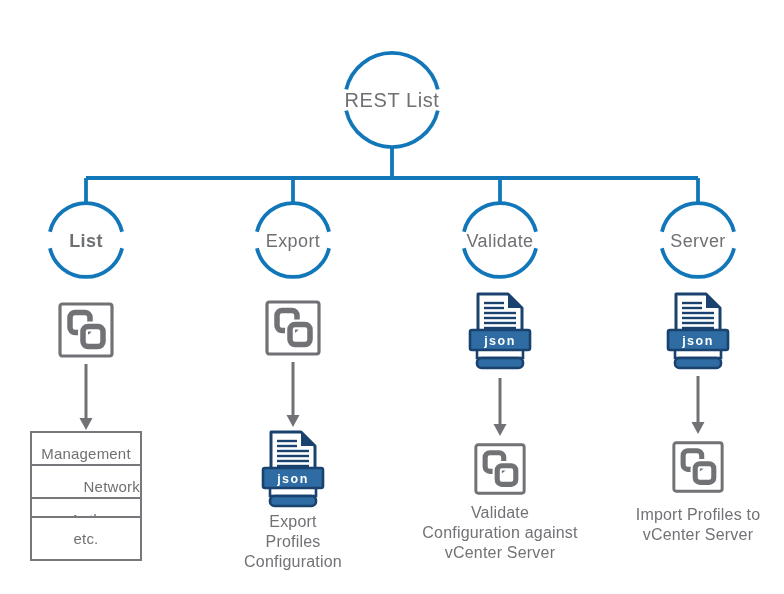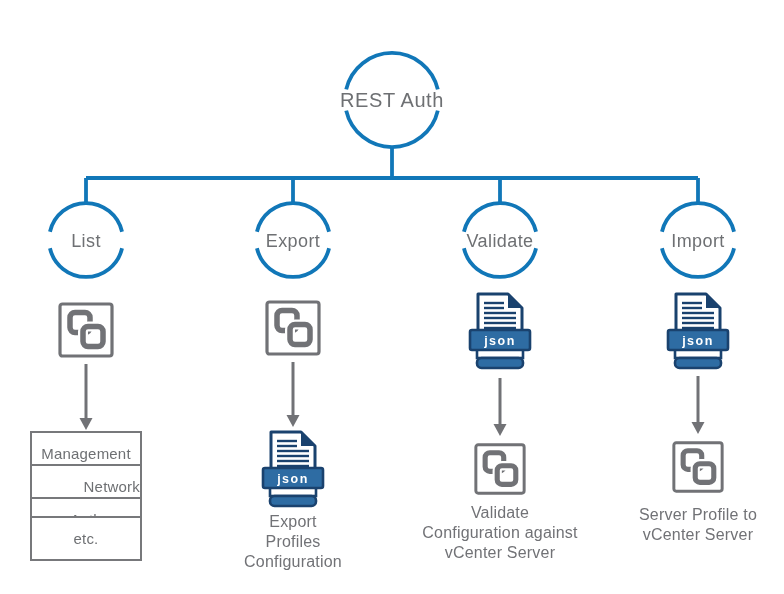--- a/index.html
+++ b/index.html
@@ -68,25 +68,25 @@
     <g fill="#717276" stroke="none">
       <polygon points="79.5,418 92.5,418 86,430"></polygon>
       <polygon points="286.5,415 299.5,415 293,427"></polygon>
       <polygon points="493.5,424 506.5,424 500,436"></polygon>
       <polygon points="691.5,422 704.5,422 698,434"></polygon>
     </g>
 
     <line x1="86" y1="528" x2="86" y2="546" stroke="#77787b" stroke-width="3" stroke-dasharray="3 4"></line>
   </svg>
 
-  <div class="abs centered root-label" style="left:392px;top:100px;">REST Auth</div>
-  <div class="abs centered circle-label" style="left:86px;top:241px;">List</div>
+  <div class="abs centered root-label" style="left:392px;top:100px;">REST List</div>
+  <div class="abs centered circle-label" style="left:86px;top:241px;font-weight:bold;">List</div>
   <div class="abs centered circle-label" style="left:293px;top:241px;">Export</div>
   <div class="abs centered circle-label" style="left:500px;top:241px;">Validate</div>
-  <div class="abs centered circle-label" style="left:698px;top:241px;">Import</div>
+  <div class="abs centered circle-label" style="left:698px;top:241px;">Server</div>
 
   <svg class="icon-abs" style="left:86px;top:302px;" width="56" height="56" viewBox="0 0 56 56">
     <rect x="2" y="2" width="52" height="52" rx="2.5" fill="#fff" stroke="#717276" stroke-width="3.2"></rect>
     <rect x="12" y="10.5" width="20" height="20" rx="5" fill="none" stroke="#717276" stroke-width="5.5"></rect>
     <rect x="25" y="24.5" width="20" height="20" rx="5" fill="none" stroke="#fff" stroke-width="10"></rect>
     <rect x="25" y="24.5" width="20" height="20" rx="5" fill="none" stroke="#717276" stroke-width="5.5"></rect>
   </svg>
 
   <div class="list-box" style="top:431px;">
     <span>Management</span>
@@ -179,17 +179,17 @@
   </svg>
 
   <svg class="icon-abs" style="left:698px;top:441px;" width="52" height="52" viewBox="0 0 56 56">
     <rect x="2" y="2" width="52" height="52" rx="2.5" fill="#fff" stroke="#717276" stroke-width="3.2"></rect>
     <rect x="12" y="10.5" width="20" height="20" rx="5" fill="none" stroke="#717276" stroke-width="5.5"></rect>
     <rect x="25" y="24.5" width="20" height="20" rx="5" fill="none" stroke="#fff" stroke-width="10"></rect>
     <rect x="25" y="24.5" width="20" height="20" rx="5" fill="none" stroke="#717276" stroke-width="5.5"></rect>
   </svg>
 
   <div class="abs caption" style="left:698px;top:505px;">
-    <span>Server Profile to</span>
+    <span>Import Profiles to</span>
     <span>vCenter Server</span>
   </div>
 
 </div>
 
 </body></html>

